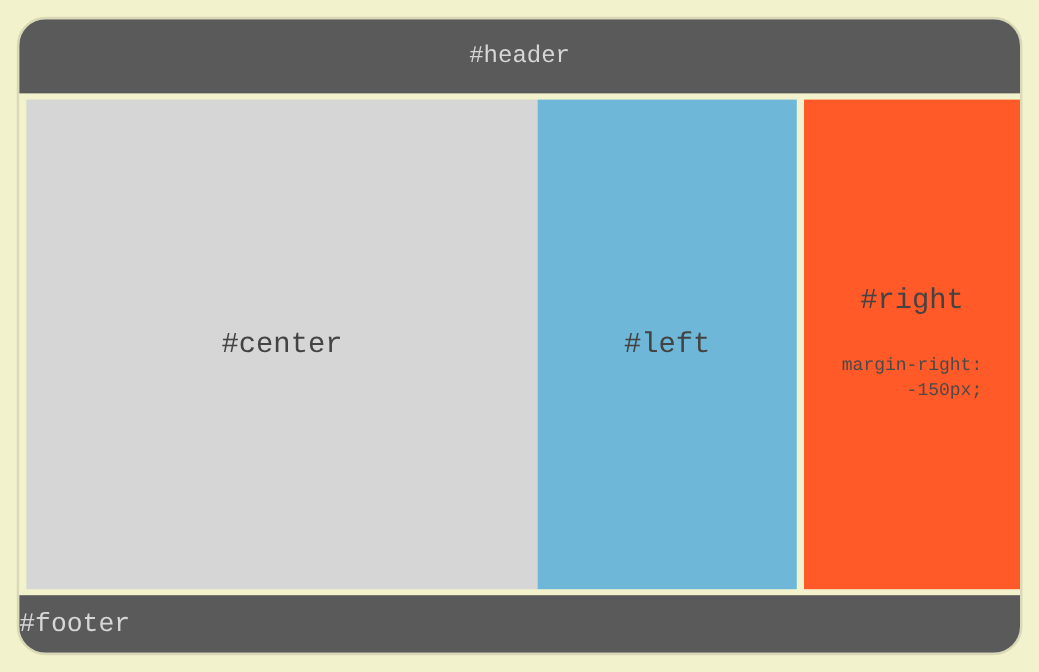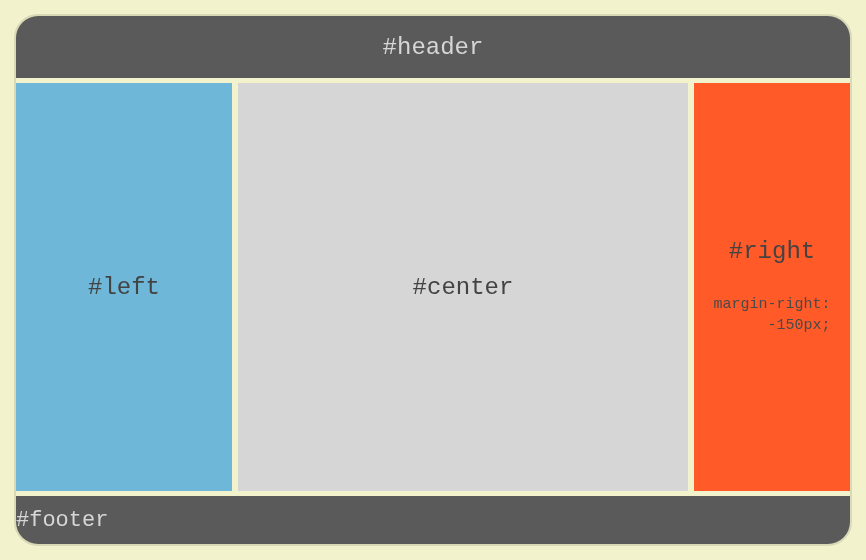--- a/index.html
+++ b/index.html
@@ -25,21 +25,21 @@
       display: flex;
       flex-direction: column;
     }
     .header {
       background: #5a5a5a;
       color: #d6d6d6;
       height: 62px;
       display: flex;
       align-items: center;
       justify-content: center;
-      font-size: 24px;
+      font-size: 20px;
     }
     .main {
       flex: 1;
       display: flex;
       border-top: 5px solid #f2f2cc;
       border-bottom: 5px solid #f2f2cc;
     }
     .col {
       display: flex;
       flex-direction: column;
@@ -53,21 +53,21 @@
       font-size: 24px;
     }
     .center {
       flex: 1;
       background: #d6d6d6;
       color: #434343;
       font-size: 24px;
       margin-left: 6px;
     }
     .right {
-      width: 156px;
+      width: 180px;
       background: #ff5a28;
       color: #434343;
       font-size: 24px;
       margin-left: 6px;
       gap: 24px;
     }
     .right .caption {
       font-size: 15px;
       line-height: 1.35;
       margin-top: 6px;
@@ -88,26 +88,26 @@
 <body>
 
 <div class="frame">
 
   <div class="header">
     <span>#header</span>
   </div>
 
   <div class="main">
 
+    <div class="col center">
+      <span>#center</span>
+    </div>
+
     <div class="col left">
       <span>#left</span>
-    </div>
-
-    <div class="col center">
-      <span>#center</span>
     </div>
 
     <div class="col right">
       <span>#right</span>
       <span class="caption">margin-right:
 -150px;</span>
     </div>
 
   </div>
 

